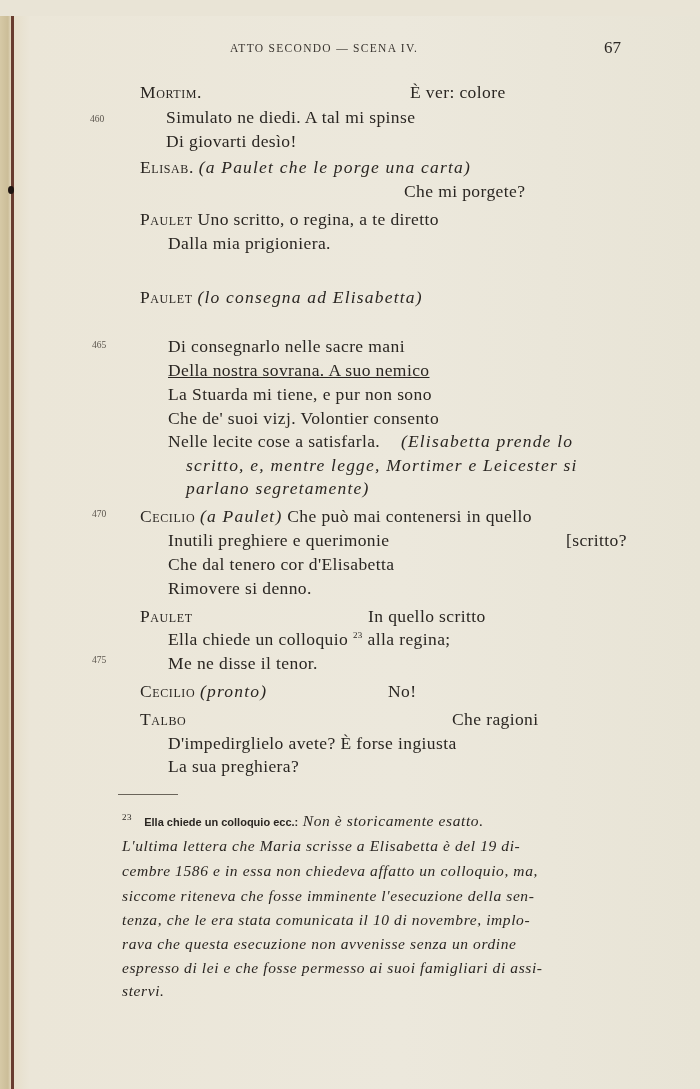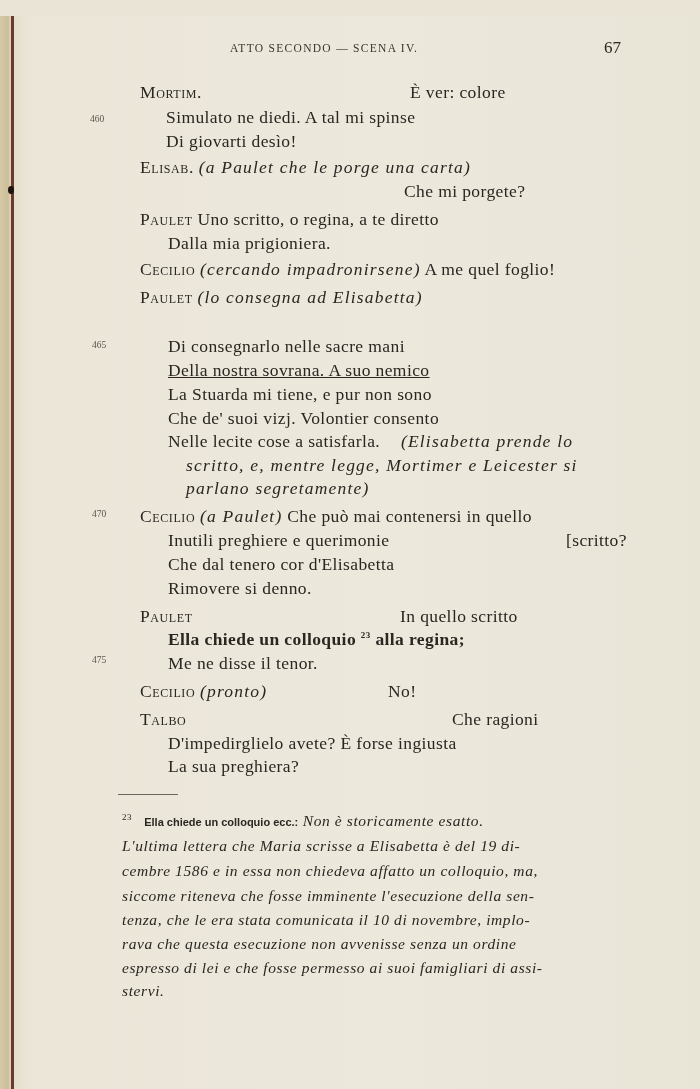--- a/index.html
+++ b/index.html
@@ -145,25 +145,20 @@
     <span class="it">(a Paulet che le porge una carta)</span>
   </div>
   <div class="line" style="left:404px; top:165px;">Che mi porgete?</div>
 
   <div class="line" style="left:140px; top:193px;">
     <span class="sc">Paulet</span>
     <span>Uno scritto, o regina, a te diretto</span>
   </div>
   <div class="line" style="left:168px; top:217px;">Dalla mia prigioniera.</div>
 
-  <div class="line" style="left:140px; top:243px;">
-    <span class="sc">Cecilio</span>
-    <span class="it">(cercando impadronirsene)</span>
-    <span>A me quel foglio!</span>
-  </div>
 
   <div class="line" style="left:140px; top:271px;">
     <span class="sc">Paulet</span>
     <span class="it">(lo consegna ad Elisabetta)</span>
   </div>
   <div class="line" style="left:168px; top:320px;">Di consegnarlo nelle sacre mani</div>
   <div class="line" style="left:168px; top:344px;text-decoration:underline;">Della nostra sovrana. A suo nemico</div>
   <div class="line" style="left:168px; top:392px;">Che de' suoi vizj. Volontier consento</div>
   <div class="line" style="left:168px; top:368px;">La Stuarda mi tiene, e pur non sono</div>
   <div class="line" style="left:168px; top:415px;">
@@ -179,22 +174,22 @@
     <span>Che può mai contenersi in quello</span>
   </div>
   <div class="line" style="left:168px; top:514px;">Inutili preghiere e querimonie</div>
   <div class="line" style="left:566px; top:514px;">[scritto?</div>
   <div class="line" style="left:168px; top:538px;">Che dal tenero cor d'Elisabetta</div>
   <div class="line" style="left:168px; top:562px;">Rimovere si denno.</div>
 
   <div class="line" style="left:140px; top:590px;">
     <span class="sc">Paulet</span>
   </div>
-  <div class="line" style="left:368px; top:590px;margin-left:32px;">In quello scritto</div>
-  <div class="line" style="left:168px; top:613px;font-weight:bold;">
+  <div class="line" style="left:368px; top:590px;">In quello scritto</div>
+  <div class="line" style="left:168px; top:613px;">
     <span>Ella chiede un colloquio</span>
     <span class="sup">23</span>
     <span>alla regina;</span>
   </div>
   <div class="line" style="left:168px; top:637px;">Me ne disse il tenor.</div>
 
   <div class="line" style="left:140px; top:665px;">
     <span class="sc">Cecilio</span>
     <span class="it">(pronto)</span>
   </div>

